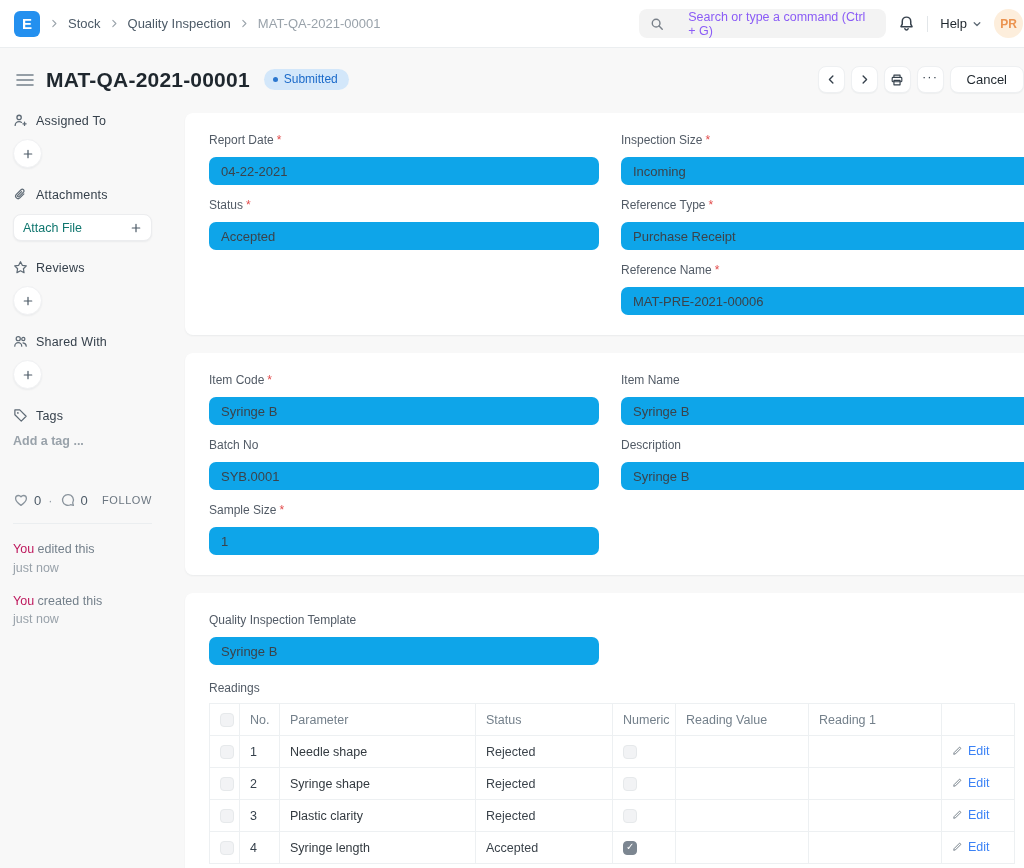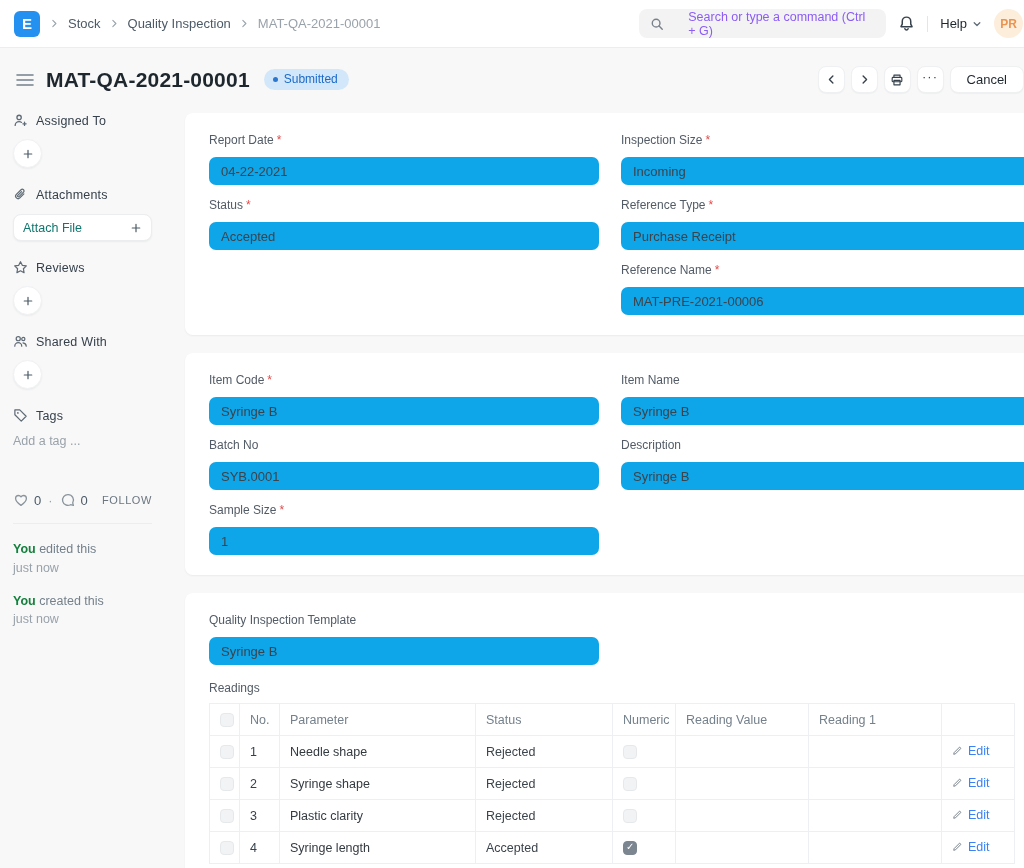--- a/index.html
+++ b/index.html
@@ -78,29 +78,29 @@
     margin-top:11px; width:29px; height:29px; border-radius:50%; background:#fff;
     border:1px solid #f0f1f3; box-shadow:0 1px 2px rgba(25,39,52,.06);
     display:flex; align-items:center; justify-content:center; color:#4c5a67; cursor:pointer;
   }
   .attach-btn {
     margin-top:12px; width:139px; height:27px; background:#fff;
     border:1px solid #ecedef; box-shadow:0 1px 2px rgba(25,39,52,.06); border-radius:8px;
     display:flex; align-items:center; justify-content:space-between; padding:0 9px;
     font-size:12.5px; color:#0f766e; cursor:pointer; font-family:inherit;
   }
-  .add-tag { margin-top:11px; font-size:12.5px; color:#99a2aa; cursor:text; }
+  .add-tag { margin-top:11px; font-size:12.5px; color:#99a2aa; cursor:text;font-weight:bold; }
   .likes-row { margin-top:44px; display:flex; align-items:center; font-size:13px; color:#4c5a67; }
   .likes-row .cnt { margin-left:5px; }
   .likes-row .mid-dot { margin:0 7px; color:#99a2aa; }
   .heart-ic, .comment-ic { color:#8a949d; cursor:pointer; }
   .follow { margin-left:auto; font-size:11px; letter-spacing:.6px; color:#6b7680; cursor:pointer; }
   .sb-divider { border:none; border-top:1px solid #ebeef0; margin:15px 0 16px; }
   .activity-item { margin-bottom:14px; font-size:12.5px; color:#74808b; line-height:1.5; }
-  .activity-item b { color:#15803d; font-weight:bold; }
+  .activity-item b { color:#be185d; font-weight:normal; }
   .activity-time { color:#99a2aa; }
 
   
   .main { width:925px; flex:0 0 auto; padding:6px 0 0 0; }
   .card {
     background:#fff; border-radius:8px; box-shadow:0 1px 2px rgba(25,39,52,.06);
     padding:20px 24px; margin-bottom:18px;
   }
   .grid2 { display:grid; grid-template-columns:390px 1fr; column-gap:22px; }
   .field { margin-bottom:13px; }

